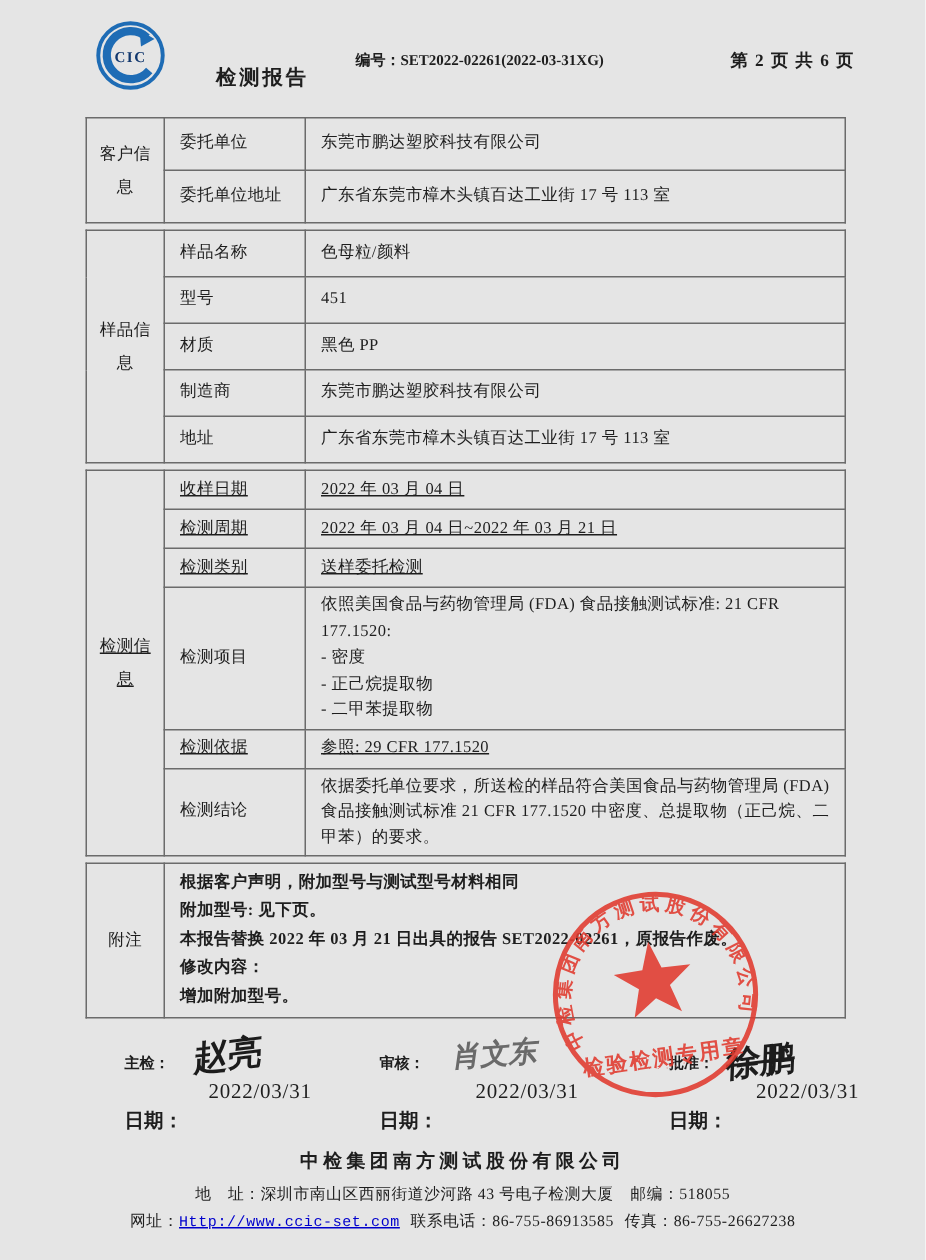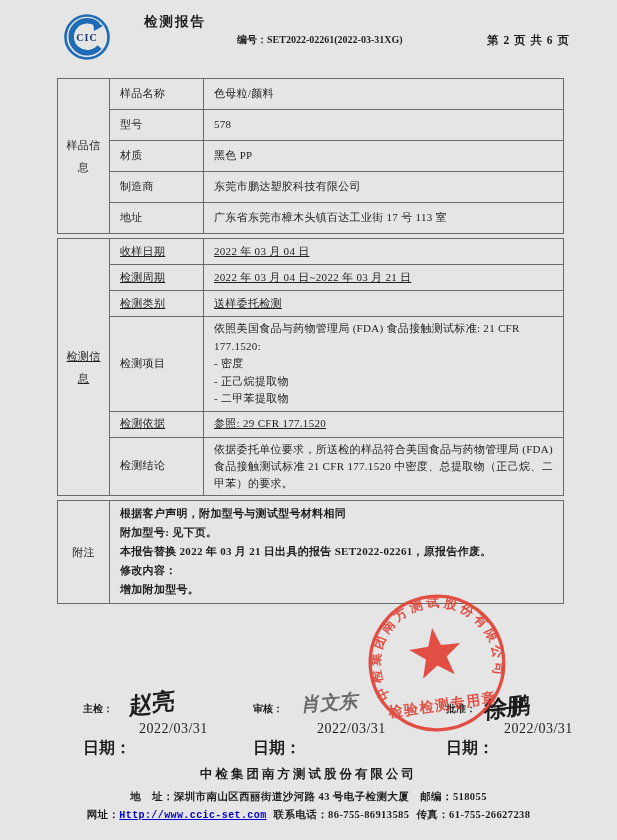--- a/index.html
+++ b/index.html
@@ -7,21 +7,21 @@
     position:relative;
     width:617px;height:840px;
     background:#e5e5e5;
     font-family:"Liberation Serif","DejaVu Serif",serif;
     color:#1e1e1e;
     overflow:hidden;
   }
   
   .header{position:absolute;top:0;left:0;width:617px;height:70px;}
   .logo{position:absolute;left:62px;top:13px;width:50px;height:48px;}
-  .report-title{position:absolute;left:144px;top:13px;font-size:13.5px;font-weight:bold;letter-spacing:2px;}
+  .report-title{position:absolute;left:144px;top:43px;font-size:13.5px;font-weight:bold;letter-spacing:2px;}
   .report-no{position:absolute;left:237px;top:33px;font-size:10px;font-weight:bold;}
   .page-indicator{position:absolute;left:487px;top:33px;font-size:11.5px;font-weight:bold;letter-spacing:1px;}
   
   .tables{position:absolute;left:57px;top:78px;width:506px;}
   table{border-collapse:collapse;width:506px;table-layout:fixed;margin-bottom:4px;}
   td{border:1px solid #6b6b6b;font-size:11px;padding:3px 10px;vertical-align:middle;letter-spacing:0.3px;line-height:1.55;}
   col.c-cat{width:52px;} col.c-label{width:94px;} col.c-val{width:360px;}
   td.cat{text-align:center;padding:3px 6px;line-height:2.0;}
   tr.h35 td{height:28px;}
   tr.h31 td{height:24px;}
@@ -40,32 +40,32 @@
   .sign-col.c3 .sign-role{left:57px;}
   .sign-name{
     position:absolute;left:72px;top:0px;
     font-size:23px;font-weight:bold;
     font-family:"DejaVu Sans",sans-serif;
     transform:rotate(-7deg) skewX(-9deg);
     white-space:nowrap;color:#1c1c1c;
   }
   .sign-col.c2 .sign-name{color:#6a6a6a;font-size:19px;top:2px;left:80px;transform:rotate(-4deg) skewX(-12deg);}
   .sign-col.c3 .sign-name{left:95px;top:4px;text-decoration:line-through;}
-  .sign-date-label{position:absolute;left:26px;top:50px;font-size:16px;font-weight:bold;}
+  .sign-date-label{position:absolute;left:26px;top:50px;font-size:13px;font-weight:bold;}
   .sign-col.c2 .sign-date-label{left:31px;}
   .sign-col.c3 .sign-date-label{left:57px;}
   .sign-date{position:absolute;left:82px;top:33px;font-size:14px;letter-spacing:0.5px;}
   .sign-col.c2 .sign-date{left:95px;}
   .sign-col.c3 .sign-date{left:115px;}
   
   .seal{position:absolute;left:364px;top:590px;width:146px;height:146px;opacity:0.88;transform:rotate(-8deg);pointer-events:none;}
   
   .footer{position:absolute;left:0;top:766px;width:617px;text-align:center;}
   .footer-company{font-size:12.5px;font-weight:bold;letter-spacing:3px;margin-bottom:5px;}
-  .footer-line{font-size:10.5px;line-height:18px;letter-spacing:0.4px;font-weight:bold;}
+  .footer-line{font-size:10.5px;line-height:18px;letter-spacing:0.4px;}
   .weblink{color:#0000cc;text-decoration:underline;font-family:"Liberation Mono","DejaVu Sans Mono",monospace;font-size:10px;cursor:pointer;}
 </style>
 </head>
 <body>
 
 <div class="page">
 
   <div class="header">
     <svg class="logo" viewBox="0 0 48 48">
       <circle cx="24" cy="24" r="21.5" fill="none" stroke="#1e6cb5" stroke-width="2.6"></circle>
@@ -73,36 +73,54 @@
       <polygon points="30,7 40,13 31,18" fill="#1e6cb5"></polygon>
       <text x="24" y="28" font-size="10" font-weight="bold" fill="#12386e" text-anchor="middle" letter-spacing="1" font-family="Liberation Serif, serif">CIC</text>
     </svg>
     <div class="report-title">检测报告</div>
     <div class="report-no"><span>编号：</span><span>SET2022-02261(2022-03-31XG)</span></div>
     <div class="page-indicator">第 2 页 共 6 页</div>
   </div>
 
   <div class="tables">
 
+    <table>
+      <colgroup>
+          <col class="c-cat">
+          <col class="c-label">
+          <col class="c-val">
+        </colgroup>
+      <tbody>
+          <tr class="h35">
+        <td class="cat" rowspan="2">客户信息</td>
+        <td>委托单位</td>
+        <td>东莞市鹏达塑胶科技有限公司</td>
+      </tr>
+      <tr class="h35">
+        <td>委托单位地址</td>
+        <td>广东省东莞市樟木头镇百达工业街 17 号 113 室</td>
+      </tr>
+    </tbody>
+      </table>
 
     <table>
       <colgroup>
           <col class="c-cat">
           <col class="c-label">
           <col class="c-val">
         </colgroup>
       <tbody>
           <tr class="h31">
         <td class="cat" rowspan="5">样品信息</td>
         <td>样品名称</td>
         <td>色母粒/颜料</td>
       </tr>
       <tr class="h31">
         <td>型号</td>
-        <td>578</td>
+        <td>451</td>
       </tr>
       <tr class="h31">
         <td>材质</td>
         <td>黑色 PP</td>
       </tr>
       <tr class="h31">
         <td>制造商</td>
         <td>东莞市鹏达塑胶科技有限公司</td>
       </tr>
       <tr class="h31">
@@ -212,17 +230,17 @@
 
   <div class="footer">
     <div class="footer-company">中检集团南方测试股份有限公司</div>
     <div class="footer-line">
       <span>地　址：</span><span>深圳市南山区西丽街道沙河路 43 号电子检测大厦</span>
       <span style="margin-left:8px;">邮编：</span><span>518055</span>
     </div>
     <div class="footer-line">
       <span>网址：</span><a class="weblink">Http://www.ccic-set.com</a>
       <span style="margin-left:4px;">联系电话：</span><span>86-755-86913585</span>
-      <span style="margin-left:4px;">传真：</span><span>61-755-26627238</span>
+      <span style="margin-left:4px;">传真：</span><span>86-755-26627238</span>
     </div>
   </div>
 
 </div>
 
 </body></html>

